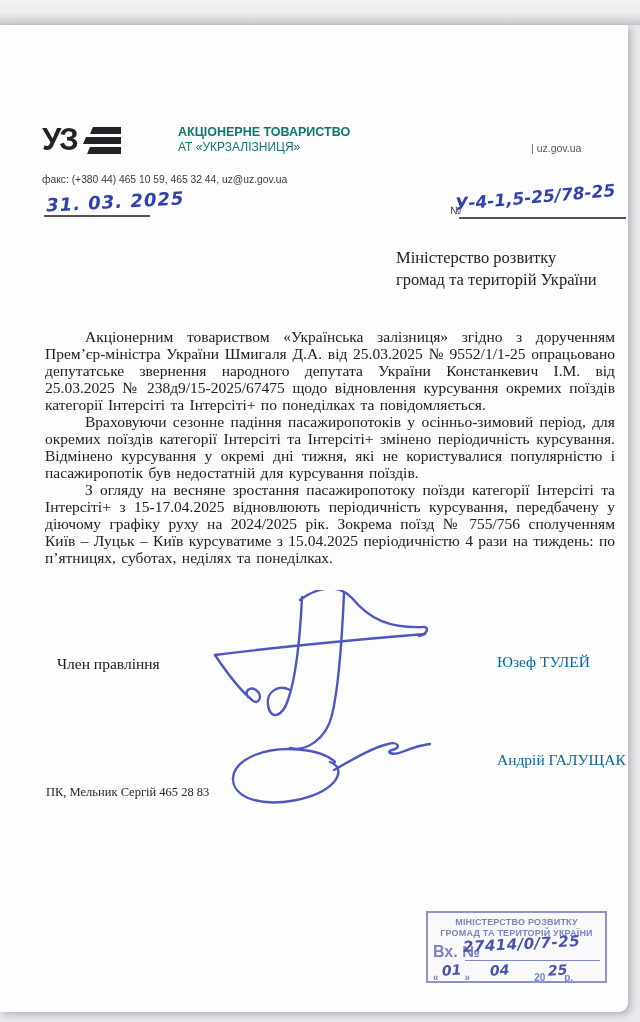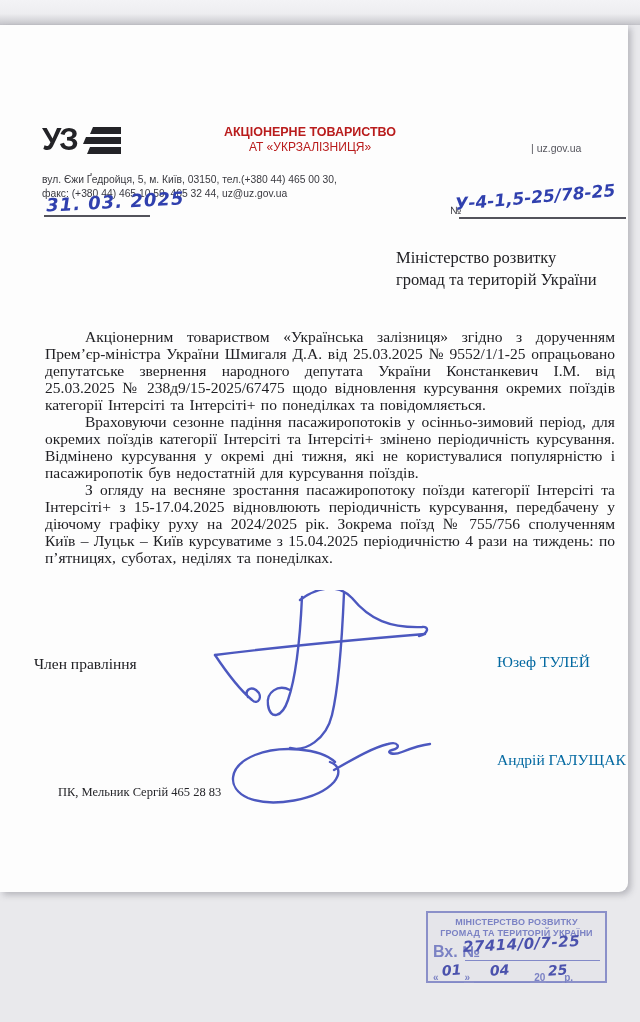--- a/index.html
+++ b/index.html
@@ -8,36 +8,36 @@
     background:#e9e9ec;
     font-family:"Liberation Serif", serif;
     position:relative;
     overflow:hidden;
   }
   .top-shade{
     position:absolute;left:0;top:0;width:640px;height:25px;
     background:linear-gradient(#f3f3f6 0%,#ededf0 55%,#c9c9ce 96%,#bfbfc5 100%);
   }
   .paper{
-    position:absolute;left:0;top:25px;width:628px;height:867px;
+    position:absolute;left:0;top:25px;width:628px;height:987px;
     background:#fdfdfd;
     border-bottom-right-radius:9px;
     box-shadow:3px 3px 6px rgba(90,90,100,.35);
   }
   .abs{position:absolute;}
   
   .logo{left:42px;top:98px;display:flex;align-items:center;}
   .logo-text{
     font-family:"Liberation Sans",sans-serif;font-weight:800;font-size:31px;
     letter-spacing:-2px;color:#232327;line-height:1;
   }
   .logo-mark{margin-left:3px;margin-top:3px;}
   .company{
-    left:178px;top:100px;width:264px;text-align:center;
-    font-family:"Liberation Sans",sans-serif;color:#b91c1c;
+    left:178px;top:100px;width:264px;
+    font-family:"Liberation Sans",sans-serif;color:#0f766e;
   }
   .company .l1{font-size:12.5px;line-height:15px;font-weight:600;}
   .company .l2{font-size:13.5px;line-height:15px;font-weight:800;}
   .company .l3{font-size:12px;line-height:15px;font-weight:400;}
   .website{
     left:531px;top:117px;font-family:"Liberation Sans",sans-serif;
     font-size:10.5px;color:#56565e;
   }
   .addr{
     left:42px;top:148px;font-family:"Liberation Sans",sans-serif;
@@ -53,23 +53,23 @@
   .num-line{left:459px;top:192px;width:167px;height:1.6px;background:#53535b;}
   .num-hand{left:455px;top:162px;font-size:17px;transform:rotate(-5deg);white-space:nowrap;}
   
   .recipient{left:396px;top:222px;font-size:16.5px;line-height:22px;color:#222226;}
   .body-text{left:45px;top:303px;width:570px;color:#202024;}
   .body-text p{
     margin:0;text-align:justify;text-indent:40px;
     font-size:15.5px;line-height:17px;word-spacing:1.5px;
   }
   
-  .sig-title{left:34px;font-size:15.5px;color:#202024;white-space:pre-line;line-height:18.5px;text-align:right;}
+  .sig-title{left:57px;font-size:15.5px;color:#202024;white-space:pre-line;line-height:18.5px;text-align:right;}
   .sig-name{left:497px;font-size:15.5px;color:#0369a1;white-space:nowrap;}
-  .executor{left:46px;top:760px;font-size:12.5px;color:#26262a;margin-left:12px;}
+  .executor{left:46px;top:760px;font-size:12.5px;color:#26262a;}
   .ink{left:200px;top:565px;}
   
   .stamp{
     left:426px;top:886px;width:181px;height:72px;
     border:2px solid rgba(116,123,193,.8);
     background:rgba(130,138,205,.03);
     box-sizing:border-box;padding:4px 5px 2px 5px;
     font-family:"Liberation Sans",sans-serif;
   }
   .stamp .org{
@@ -107,21 +107,20 @@
   </div>
 
   <div class="abs company">
     <div class="l1">АКЦІОНЕРНЕ ТОВАРИСТВО</div>
     <div class="l3">АТ «УКРЗАЛІЗНИЦЯ»</div>
   </div>
 
   <div class="abs website">| uz.gov.ua</div>
 
   <div class="abs addr">
-    <div>вул. Єжи Ґедройця, 5, м. Київ, 03150, тел.(+380 44) 465 00 30,</div>
     <div>факс: (+380 44) 465 10 59, 465 32 44, uz@uz.gov.ua</div>
   </div>
 
   <div class="abs hand date-hand">31. 03. 2025</div>
   <div class="abs date-line"></div>
 
   <div class="abs num-label">№</div>
   <div class="abs num-line"></div>
   <div class="abs hand num-hand">У-4-1,5-25/78-25</div>
 

